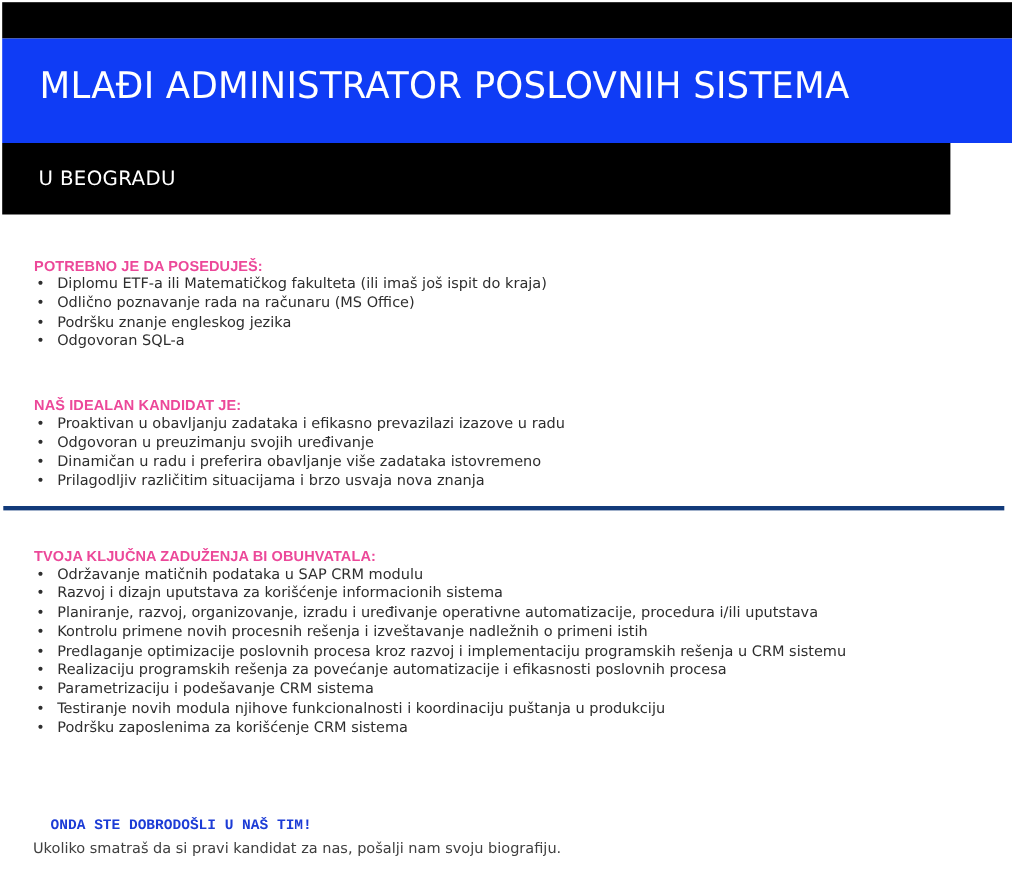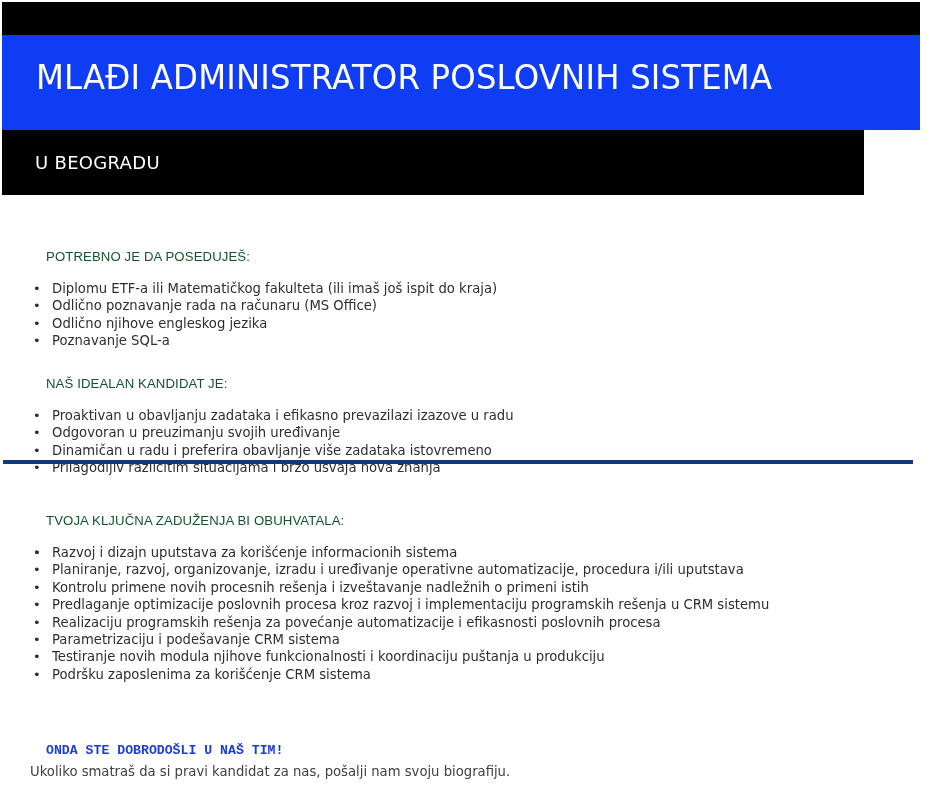--- a/index.html
+++ b/index.html
@@ -5,22 +5,22 @@
     html, body { margin: 0; padding: 0; background: #ffffff; }
     body { width: 932px; height: 793px; position: relative; overflow: hidden;
            font-family: "DejaVu Sans", sans-serif; color: #2b2b2b; }
     .band-top { position: absolute; left: 2px; top: 2px; width: 918px; height: 33px; background: #000000; }
     .band-blue { position: absolute; left: 2px; top: 35px; width: 918px; height: 95px; background: #0f3cf5; }
     .title { position: absolute; left: 36px; top: 58px; margin: 0; font-family: "DejaVu Sans", sans-serif;
              font-weight: normal; font-size: 33.5px; letter-spacing: 0.2px; color: #ffffff; white-space: nowrap; transform: scaleX(0.965); transform-origin: left center; }
     .band-black { position: absolute; left: 2px; top: 130px; width: 862px; height: 65px; background: #000000; }
     .subtitle { position: absolute; left: 35px; top: 152px; margin: 0; font-size: 18px; font-weight: normal; color: #ffffff; letter-spacing: 0.3px; white-space: nowrap; }
     .section { position: absolute; left: 30px; }
-    .heading { margin: 16px; font-family: "Liberation Sans", sans-serif; font-weight: normal; font-size: 13.2px;
-               color: #14532d; line-height: 15px; letter-spacing: 0.1px; }
+    .heading { margin: 1px; font-family: "Liberation Sans", sans-serif; font-weight: bold; font-size: 13.2px;
+               color: #ec4899; line-height: 15px; letter-spacing: 0.1px; }
     ul { list-style: none; margin: 0; padding: 0; }
     li { position: relative; padding-left: 22px; font-size: 13.2px; line-height: 17.4px; color: #2e2e2e; white-space: nowrap; }
     li .bullet { position: absolute; left: 3px; top: 0; font-size: 13px; }
     .sec1 { top: 233px; }
     .sec2 { top: 360px; }
     .divider { position: absolute; left: 3px; top: 460px; width: 910px; height: 4px; background: #123a7a; }
     .sec3 { top: 497px; }
     .welcome { position: absolute; left: 30px; top: 727px; margin: 16px; font-family: Liberation Mono, monospace;
                font-weight: bold; font-size: 13.2px; color: #1c3cd6; }
     .closing { position: absolute; left: 30px; top: 764px; margin: 0; font-size: 13.2px; color: #404040; white-space: nowrap; }
@@ -32,41 +32,41 @@
 <div class="band-blue"></div>
 <h1 class="title">MLAĐI ADMINISTRATOR POSLOVNIH SISTEMA</h1>
 <div class="band-black"></div>
 <h2 class="subtitle">U BEOGRADU</h2>
 
 <div class="section sec1">
   <h3 class="heading">POTREBNO JE DA POSEDUJEŠ:</h3>
   <ul>
     <li><span class="bullet">•</span><span>Diplomu ETF-a ili Matematičkog fakulteta (ili imaš još ispit do kraja)</span></li>
     <li><span class="bullet">•</span><span>Odlično poznavanje rada na računaru (MS Office)</span></li>
-    <li><span class="bullet">•</span><span>Odlično njihove engleskog jezika</span></li>
-    <li><span class="bullet">•</span><span>Poznavanje SQL-a</span></li>
+    <li><span class="bullet">•</span><span>Podršku znanje engleskog jezika</span></li>
+    <li><span class="bullet">•</span><span>Odgovoran SQL-a</span></li>
   </ul>
 </div>
 
 <div class="section sec2">
   <h3 class="heading">NAŠ IDEALAN KANDIDAT JE:</h3>
   <ul>
     <li><span class="bullet">•</span><span>Proaktivan u obavljanju zadataka i efikasno prevazilazi izazove u radu</span></li>
     <li><span class="bullet">•</span><span>Odgovoran u preuzimanju svojih uređivanje</span></li>
     <li><span class="bullet">•</span><span>Dinamičan u radu i preferira obavljanje više zadataka istovremeno</span></li>
     <li><span class="bullet">•</span><span>Prilagodljiv različitim situacijama i brzo usvaja nova znanja</span></li>
   </ul>
 </div>
 
 <div class="divider"></div>
 
 <div class="section sec3">
   <h3 class="heading">TVOJA KLJUČNA ZADUŽENJA BI OBUHVATALA:</h3>
   <ul>
-    <li><span class="bullet">•</span></li>
+    <li><span class="bullet">•</span><span>Održavanje matičnih podataka u SAP CRM modulu</span></li>
     <li><span class="bullet">•</span><span>Razvoj i dizajn uputstava za korišćenje informacionih sistema</span></li>
     <li><span class="bullet">•</span><span>Planiranje, razvoj, organizovanje, izradu i uređivanje operativne automatizacije, procedura i/ili uputstava</span></li>
     <li><span class="bullet">•</span><span>Kontrolu primene novih procesnih rešenja i izveštavanje nadležnih o primeni istih</span></li>
     <li><span class="bullet">•</span><span>Predlaganje optimizacije poslovnih procesa kroz razvoj i implementaciju programskih rešenja u CRM sistemu</span></li>
     <li><span class="bullet">•</span><span>Realizaciju programskih rešenja za povećanje automatizacije i efikasnosti poslovnih procesa</span></li>
     <li><span class="bullet">•</span><span>Parametrizaciju i podešavanje CRM sistema</span></li>
     <li><span class="bullet">•</span><span>Testiranje novih modula njihove funkcionalnosti i koordinaciju puštanja u produkciju</span></li>
     <li><span class="bullet">•</span><span>Podršku zaposlenima za korišćenje CRM sistema</span></li>
   </ul>
 </div>

